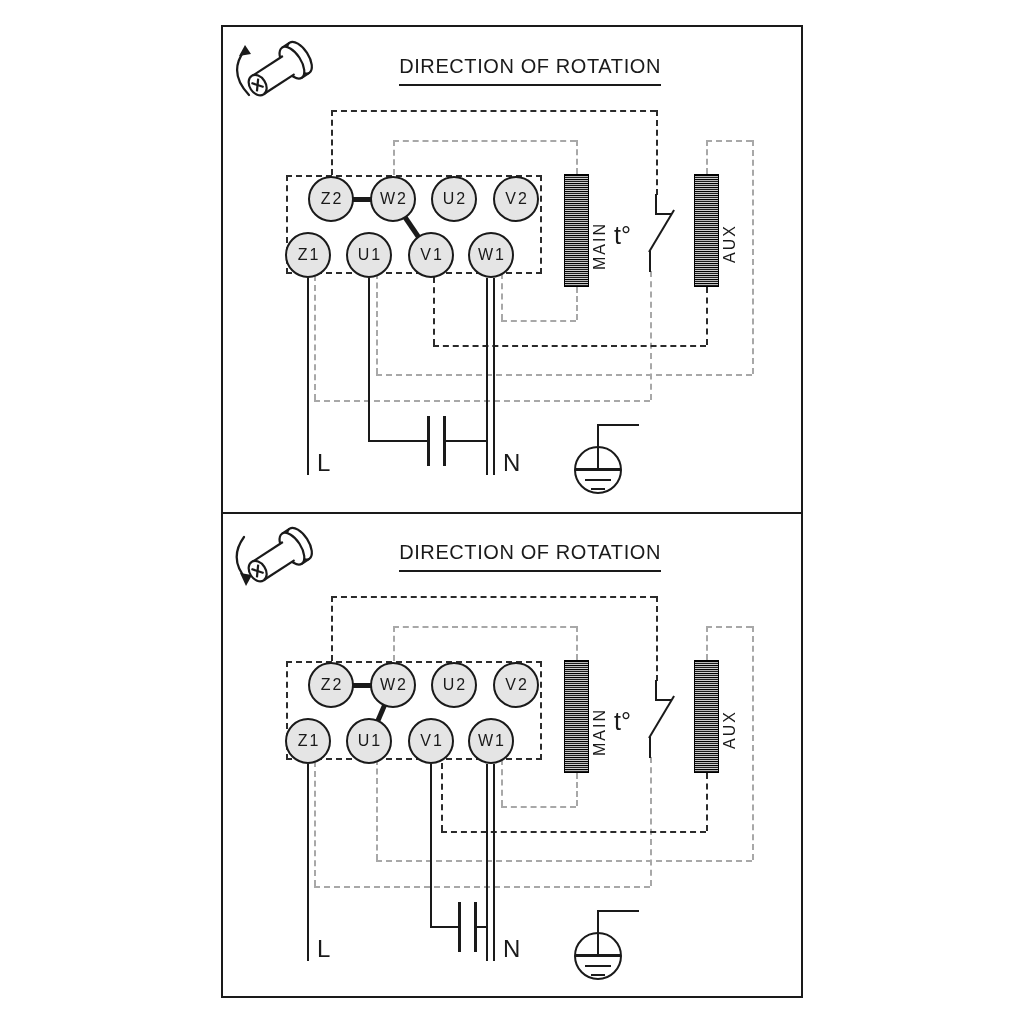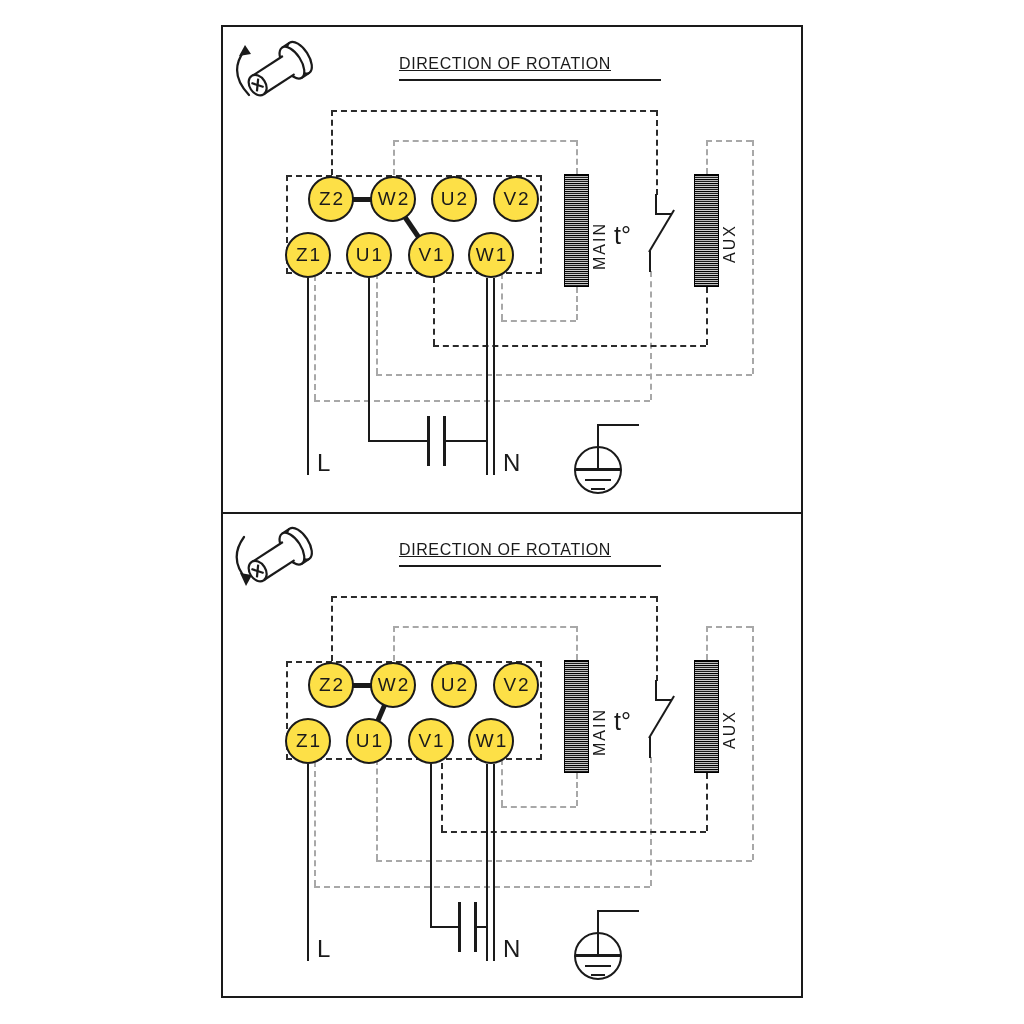--- a/index.html
+++ b/index.html
@@ -10,28 +10,28 @@
   .panel{position:absolute;left:0;width:578px;height:486px;}
   .seg{position:absolute;background:#1a1a1a;}
   .sv{position:absolute;width:2px;background:#1a1a1a;}
   .sh{position:absolute;height:2px;background:#1a1a1a;}
   .vd{position:absolute;width:0;border-left:2px dashed;}
   .hd{position:absolute;height:0;border-top:2px dashed;}
   .blk{border-color:#2b2b2b;}
   .gry{border-color:#a8a8a8;}
   .tbox{position:absolute;border:2px dashed #2b2b2b;box-sizing:border-box;}
   .terminal{position:absolute;width:46px;height:46px;box-sizing:border-box;border:2px solid #1a1a1a;
-            border-radius:50%;background:#fde047;display:flex;align-items:center;justify-content:center;
-            font-size:19px;letter-spacing:2px;padding-left:2px;}
+            border-radius:50%;background:#e5e5e5;display:flex;align-items:center;justify-content:center;
+            font-size:16px;letter-spacing:2px;padding-left:2px;}
   .winding{position:absolute;width:25px;height:113px;box-sizing:border-box;border:1px solid #000;
            background:repeating-linear-gradient(to bottom,#000 0 1px,#b9b9b9 1px 2px,#1d1d1d 2px 3px,#cfcfcf 3px 4px);}
   .vlabel{position:absolute;writing-mode:vertical-rl;transform:rotate(180deg);
           font-size:16px;letter-spacing:2px;font-weight:500;}
-  .title{position:absolute;text-align:left;font-size:16px;letter-spacing:0.6px;
-         border-bottom:2px solid #1a1a1a;padding-bottom:6px;white-space:nowrap;text-decoration:underline;}
+  .title{position:absolute;text-align:right;font-size:20px;letter-spacing:0.6px;
+         border-bottom:2px solid #1a1a1a;padding-bottom:6px;white-space:nowrap;}
   .biglabel{position:absolute;font-size:24px;}
   .tdeg{position:absolute;font-size:25px;}
   .gcircle{position:absolute;width:44px;height:44px;border:2px solid #1a1a1a;border-radius:50%;box-sizing:content-box;}
   .nline{position:absolute;width:5px;border-left:2px solid #1a1a1a;border-right:2px solid #1a1a1a;box-sizing:content-box;}
 </style>
 </head>
 <body>
 
 <div id="stage">
   <div id="frame">

